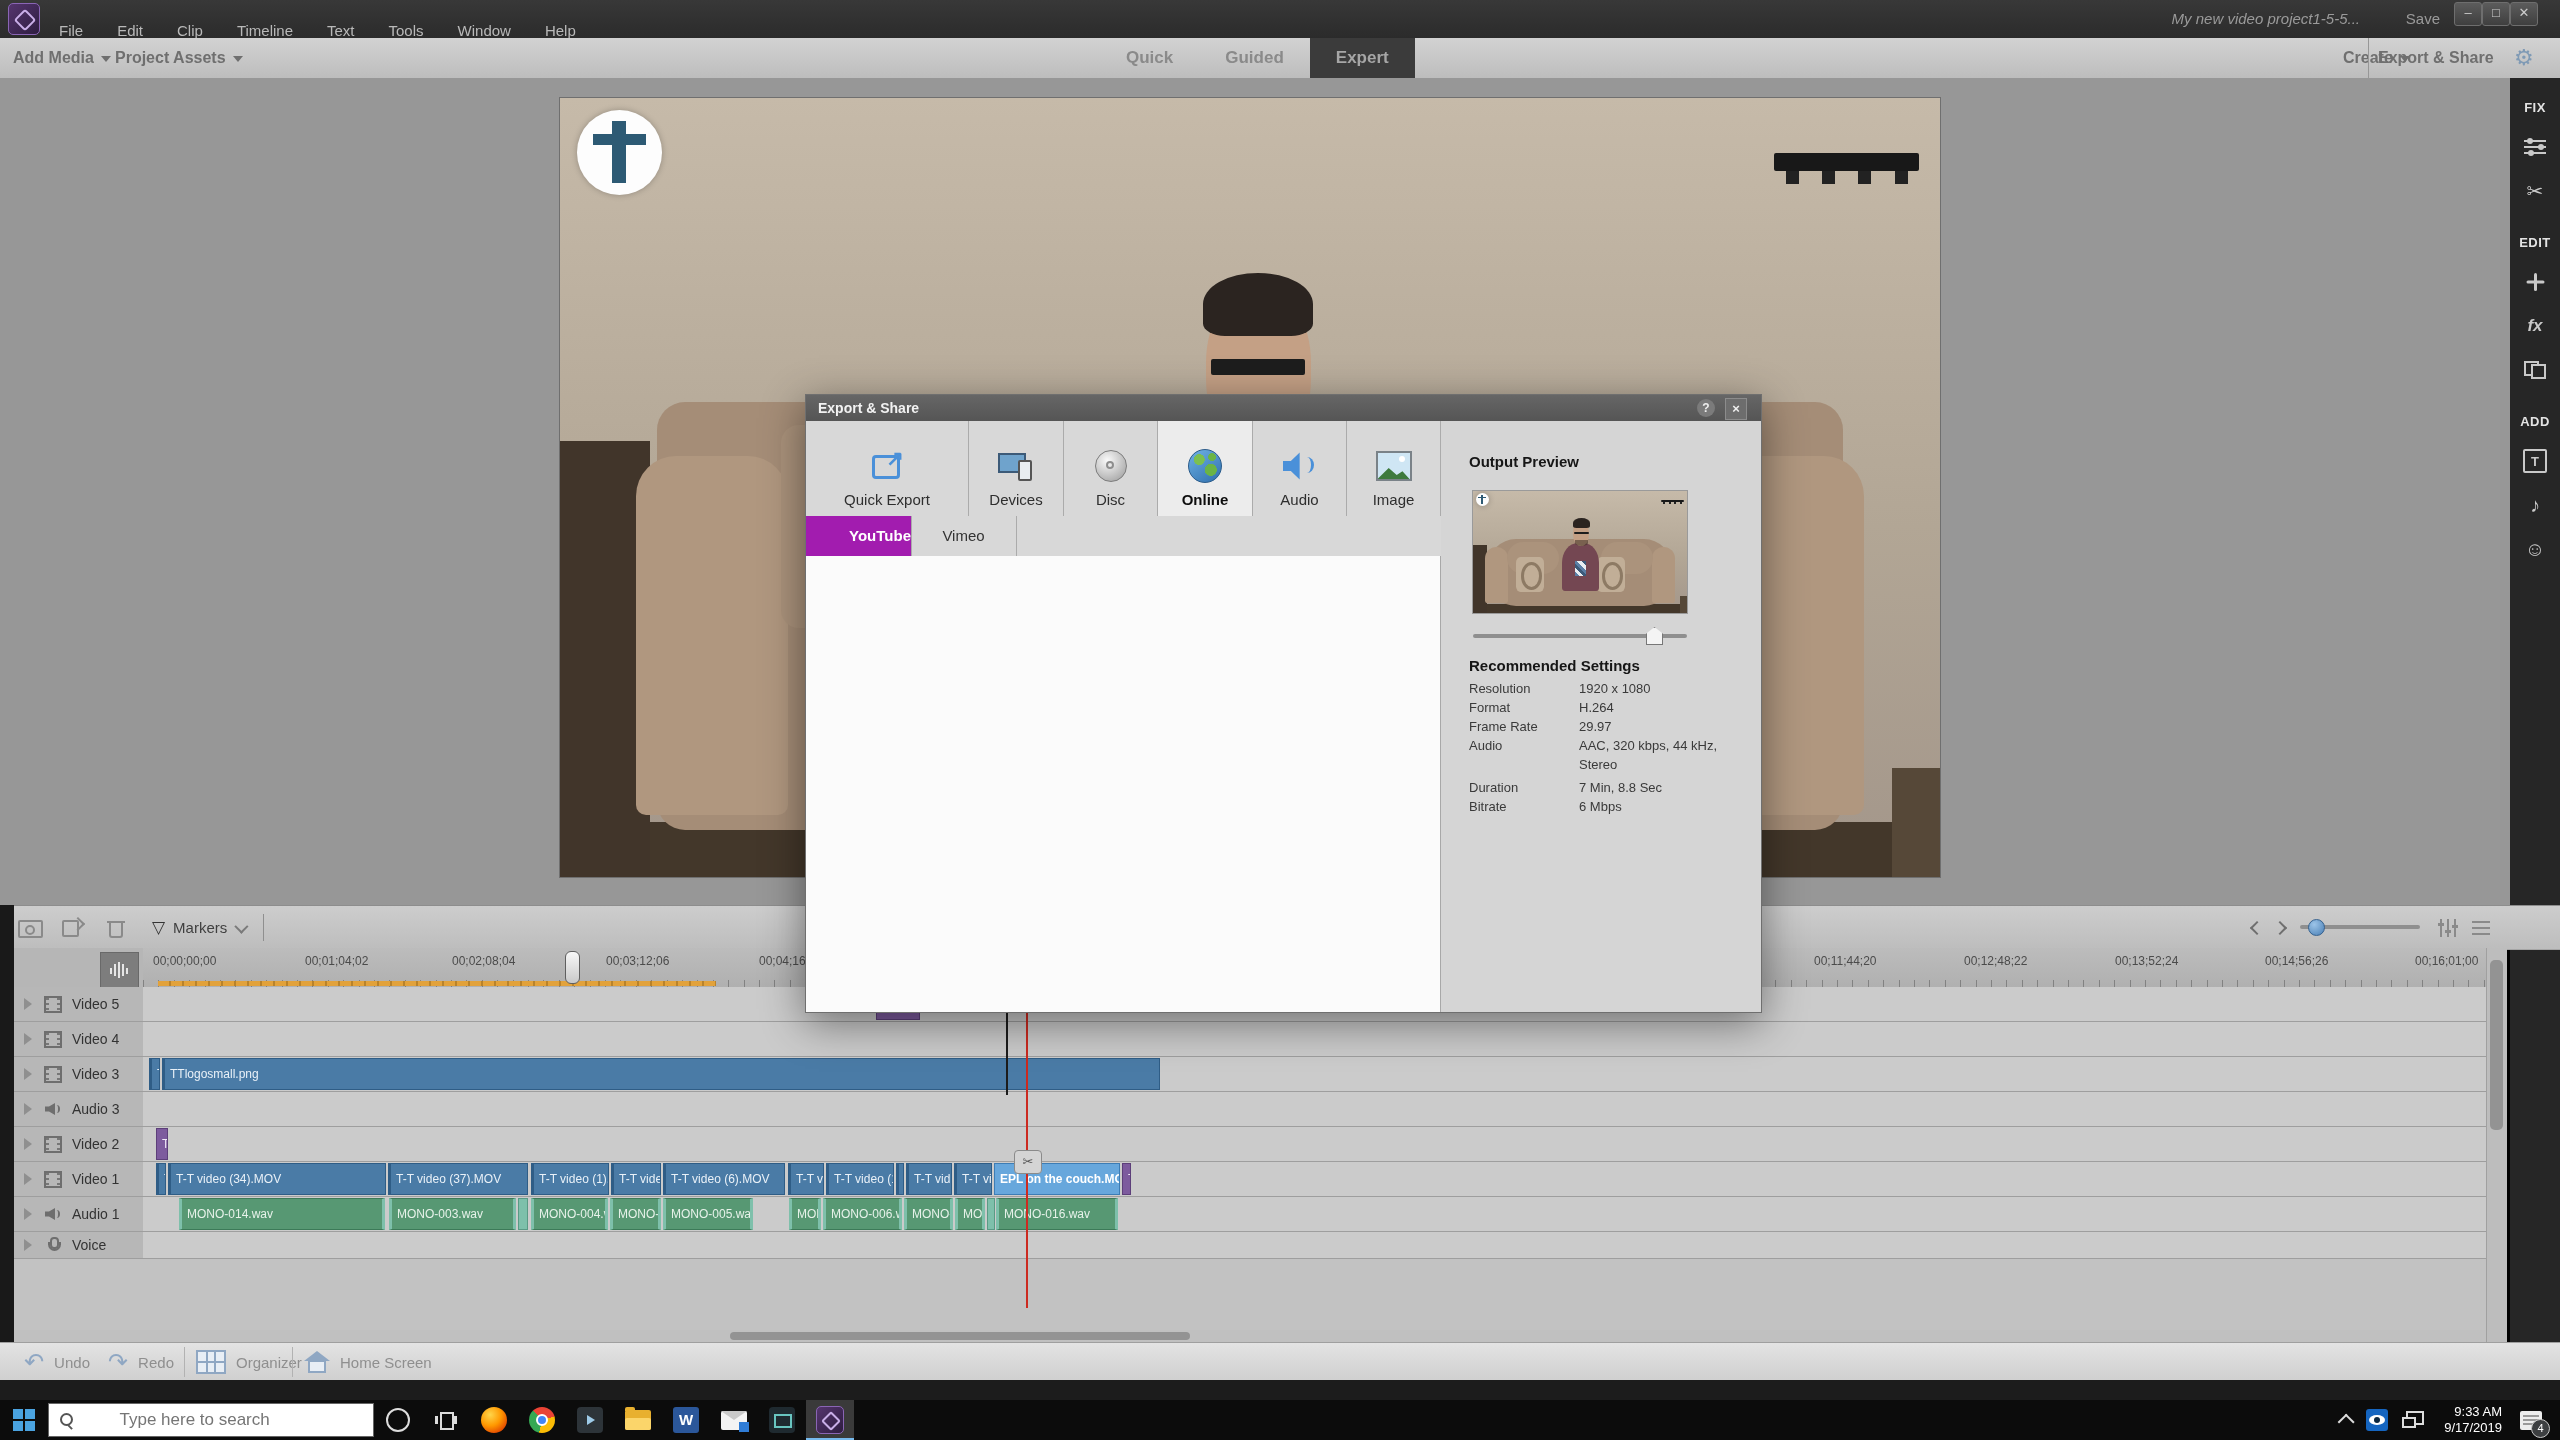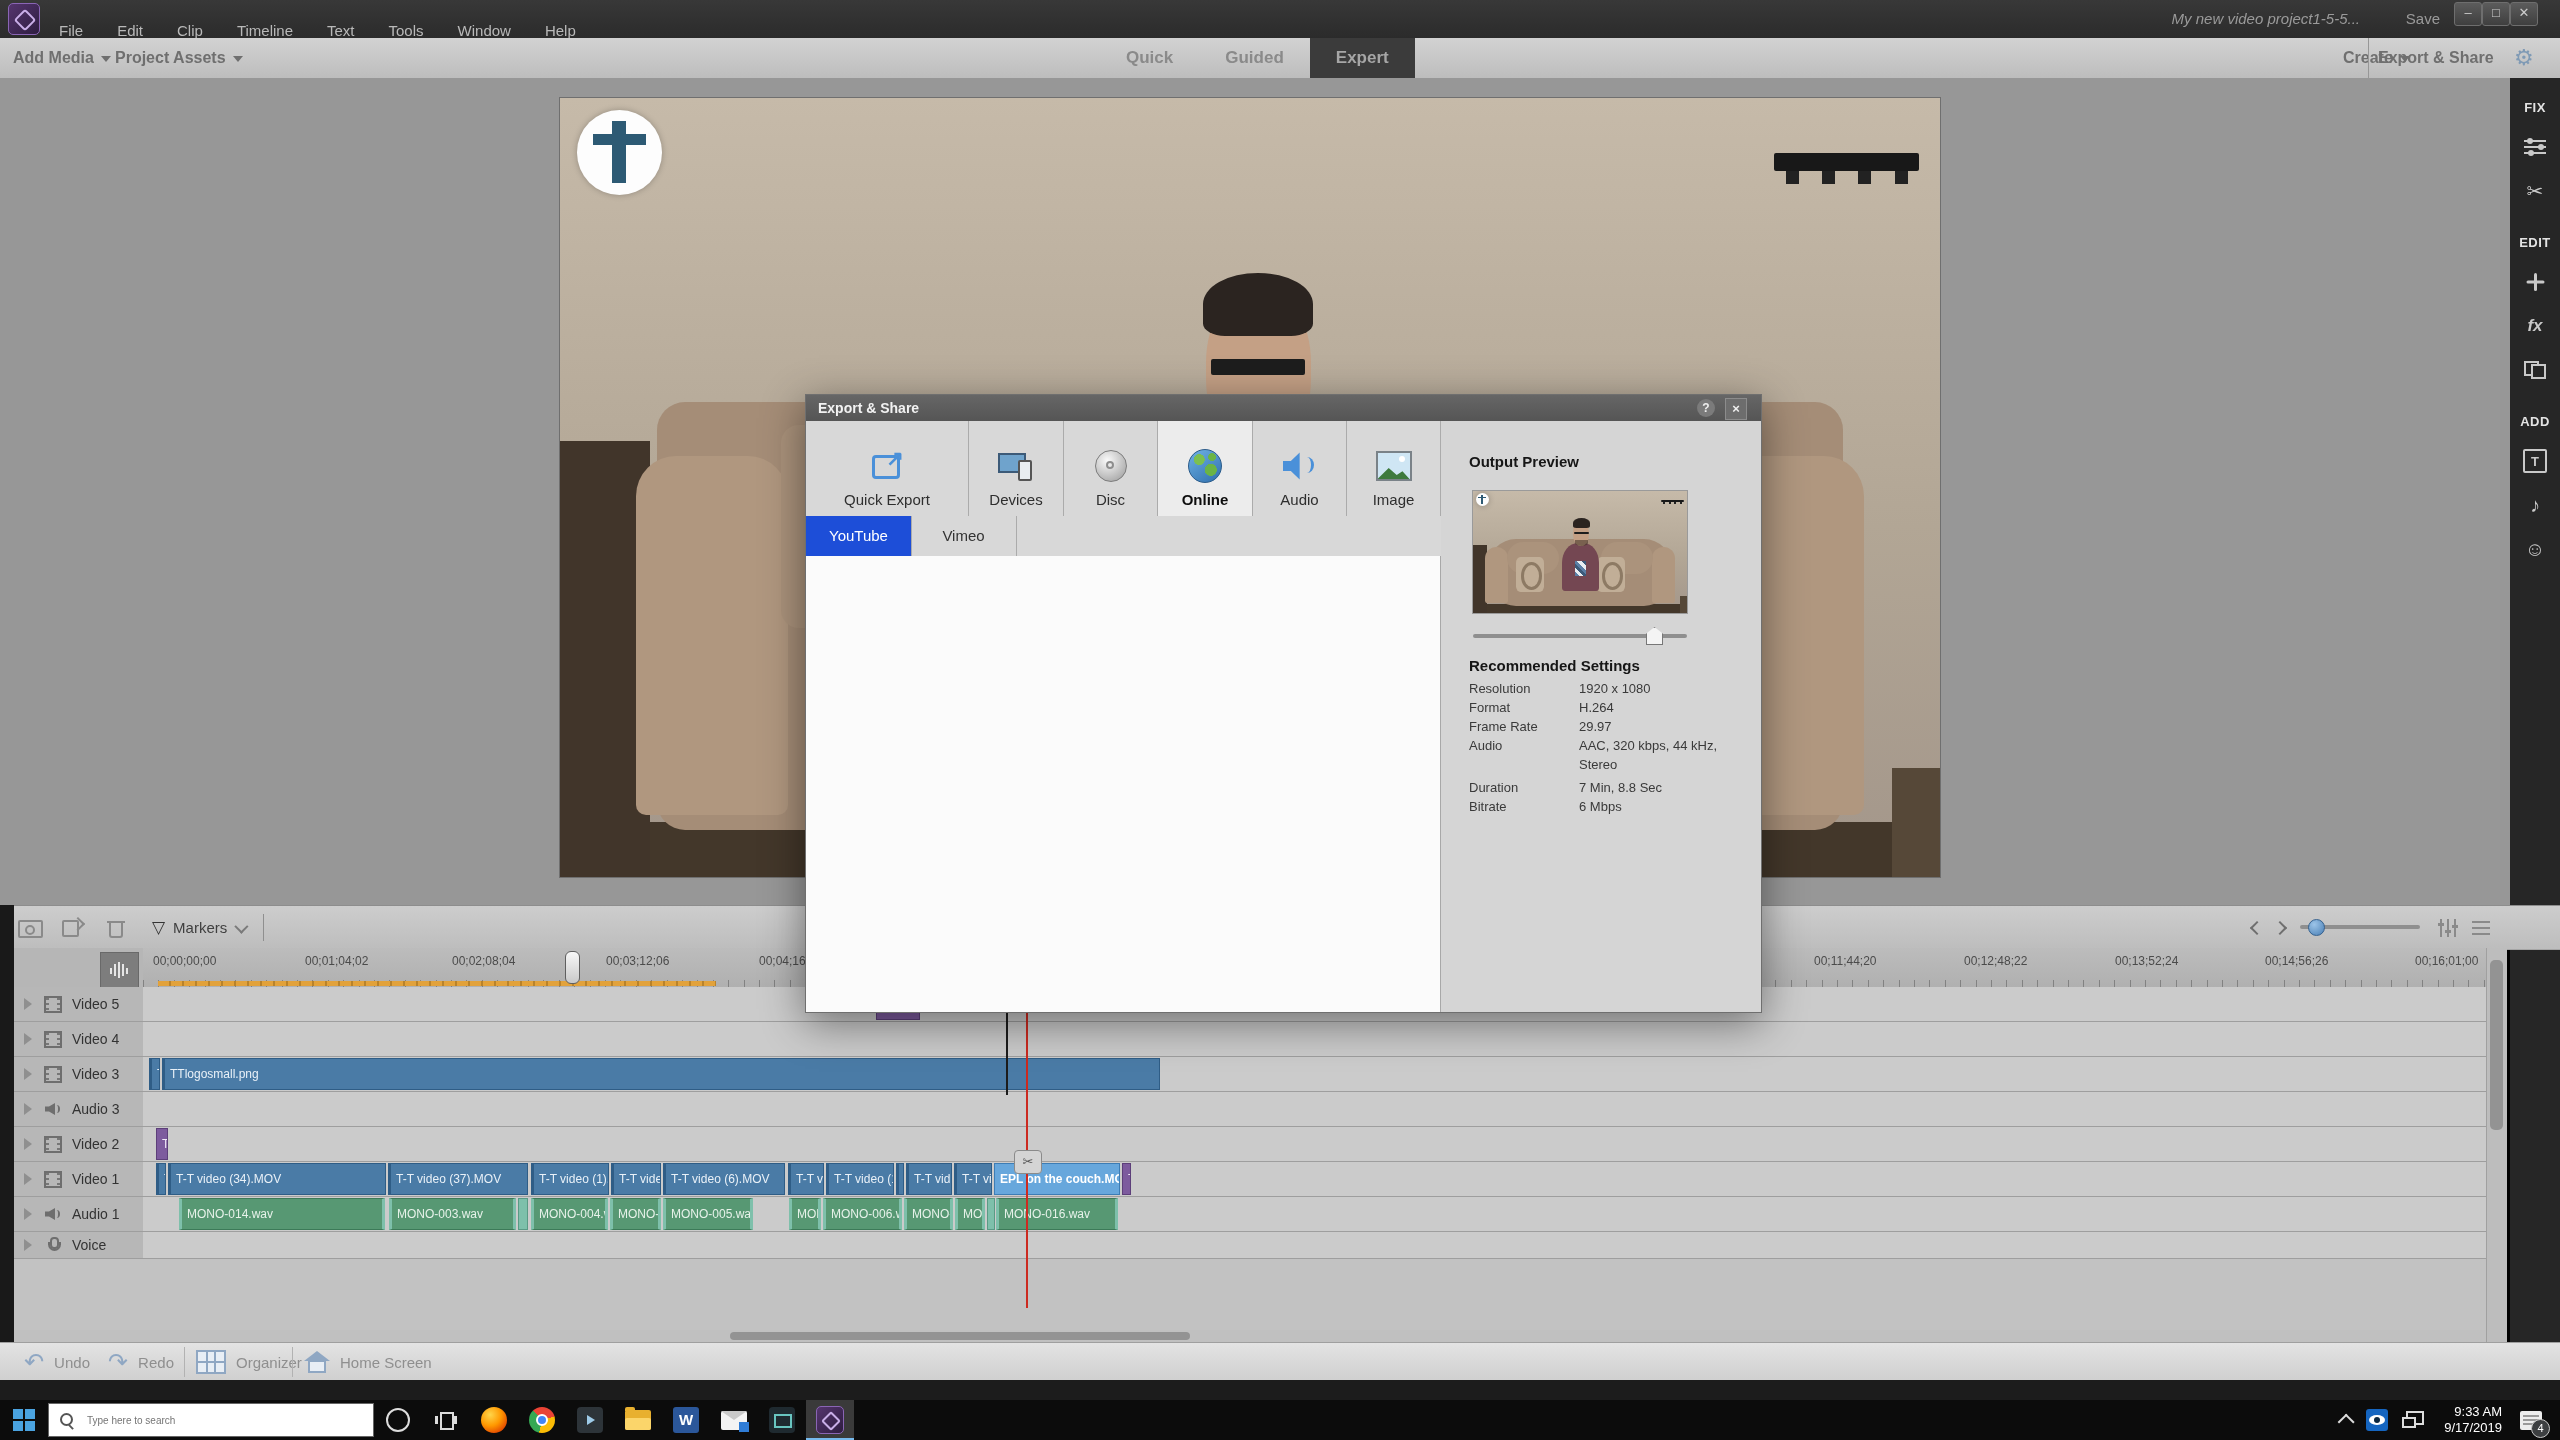--- a/index.html
+++ b/index.html
@@ -146,21 +146,21 @@
     background:#cfe6f4;overflow:hidden;}
   .image-icon::before{content:"";position:absolute;right:5px;top:3px;width:6px;height:6px;
     background:#fff;border-radius:50%;}
   .image-icon::after{content:"";position:absolute;left:0;bottom:0;width:100%;height:13px;
     background:#3e7a3e;clip-path:polygon(0 100%,35% 15%,60% 70%,78% 40%,100% 100%);}
 
   #dlg-subtabs{position:absolute;left:0;top:121px;width:635px;height:40px;background:#d8d8d8;
     border-bottom:1px solid #a5a5a5;}
   .subtab{position:absolute;top:0;height:40px;width:105px;text-align:center;line-height:40px;
     font-size:15px;color:#333;border-right:1px solid #ababab;}
-  .subtab.active{background:#1d4ed8;color:#fff;font-weight:normal;}
+  .subtab.active{background:#a21caf;color:#fff;font-weight:bold;text-align:right;}
   #dlg-content{position:absolute;left:0;top:161px;width:635px;height:456px;background:#fbfbfb;
     border-right:1px solid #a8a8a8;box-sizing:border-box;}
   #dlg-right{position:absolute;left:635px;top:26px;width:320px;height:591px;background:#d5d5d5;}
   #op-title{position:absolute;left:28px;top:32px;font-size:15px;font-weight:bold;color:#161616;}
   #preview-thumb{position:absolute;left:32px;top:70px;width:214px;height:122px;overflow:hidden;
     box-shadow:0 0 0 1px #9a9a9a;}
   #pv-slider{position:absolute;left:32px;top:206px;width:214px;height:16px;}
   #pv-track{position:absolute;left:0;top:7px;width:100%;height:4px;background:#8f8f8f;border-radius:2px;}
   #pv-handle{position:absolute;left:173px;top:0;width:15px;height:16px;
     background:#f4f4f4;border:1px solid #777;
@@ -295,22 +295,22 @@
     display:flex;align-items:center;}
   #start-btn{width:48px;height:40px;display:flex;align-items:center;justify-content:center;}
   .start-grid{display:grid;grid-template-columns:10px 10px;grid-template-rows:10px 10px;gap:2px;}
   .start-grid span{background:#4aa3e0;}
   #search-box{width:324px;height:32px;background:#fff;display:flex;align-items:center;border:1px solid #666;}
   .mag-icon{position:relative;width:16px;height:16px;margin:0 10px;}
   .mag-icon::before{content:"";position:absolute;left:1px;top:1px;width:9px;height:9px;
     border:2px solid #555;border-radius:50%;}
   .mag-icon::after{content:"";position:absolute;right:1px;bottom:0;width:6px;height:2px;
     background:#555;transform:rotate(45deg);}
-  #search-input{border:none;outline:none;font-size:10px;color:#be185d;width:260px;
-    font-family:"Liberation Sans",sans-serif;background:transparent;}
+  #search-input{border:none;outline:none;font-size:17px;color:#be185d;width:260px;
+    font-family:"Liberation Sans",sans-serif;background:transparent;margin-left:33px;}
   .task-slot{width:48px;height:40px;display:flex;align-items:center;justify-content:center;position:relative;}
   .task-slot.active{background:#3a3a3a;box-shadow:inset 0 -2px 0 #76b9ed;}
   .tb-cortana{width:20px;height:20px;border:2px solid #ddd;border-radius:50%;}
   .tb-task-view{position:relative;width:22px;height:20px;}
   .tb-task-view::before{content:"";position:absolute;left:5px;top:2px;width:10px;height:14px;border:2px solid #ddd;}
   .tb-task-view::after{content:"";position:absolute;left:0;top:6px;width:3px;height:8px;background:#ddd;
     box-shadow:19px 0 0 #ddd;}
   .tb-firefox{width:26px;height:26px;border-radius:50%;
     background:radial-gradient(circle at 35% 30%,#ffd54a,#ff9800 45%,#e65100 75%,#bf360c);}
   .tb-chrome{position:relative;width:26px;height:26px;border-radius:50%;

